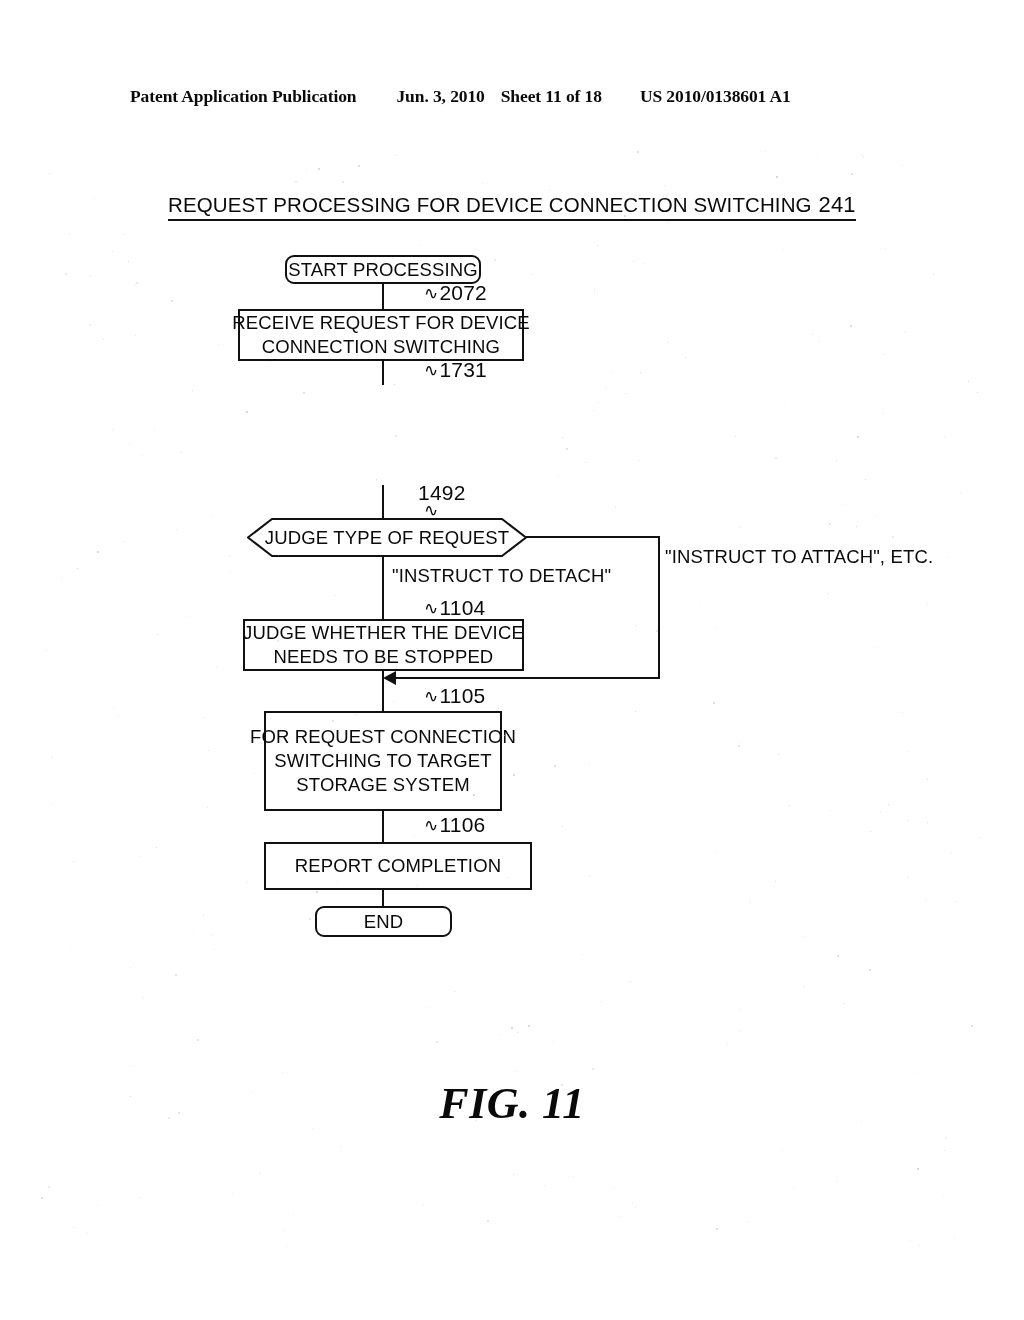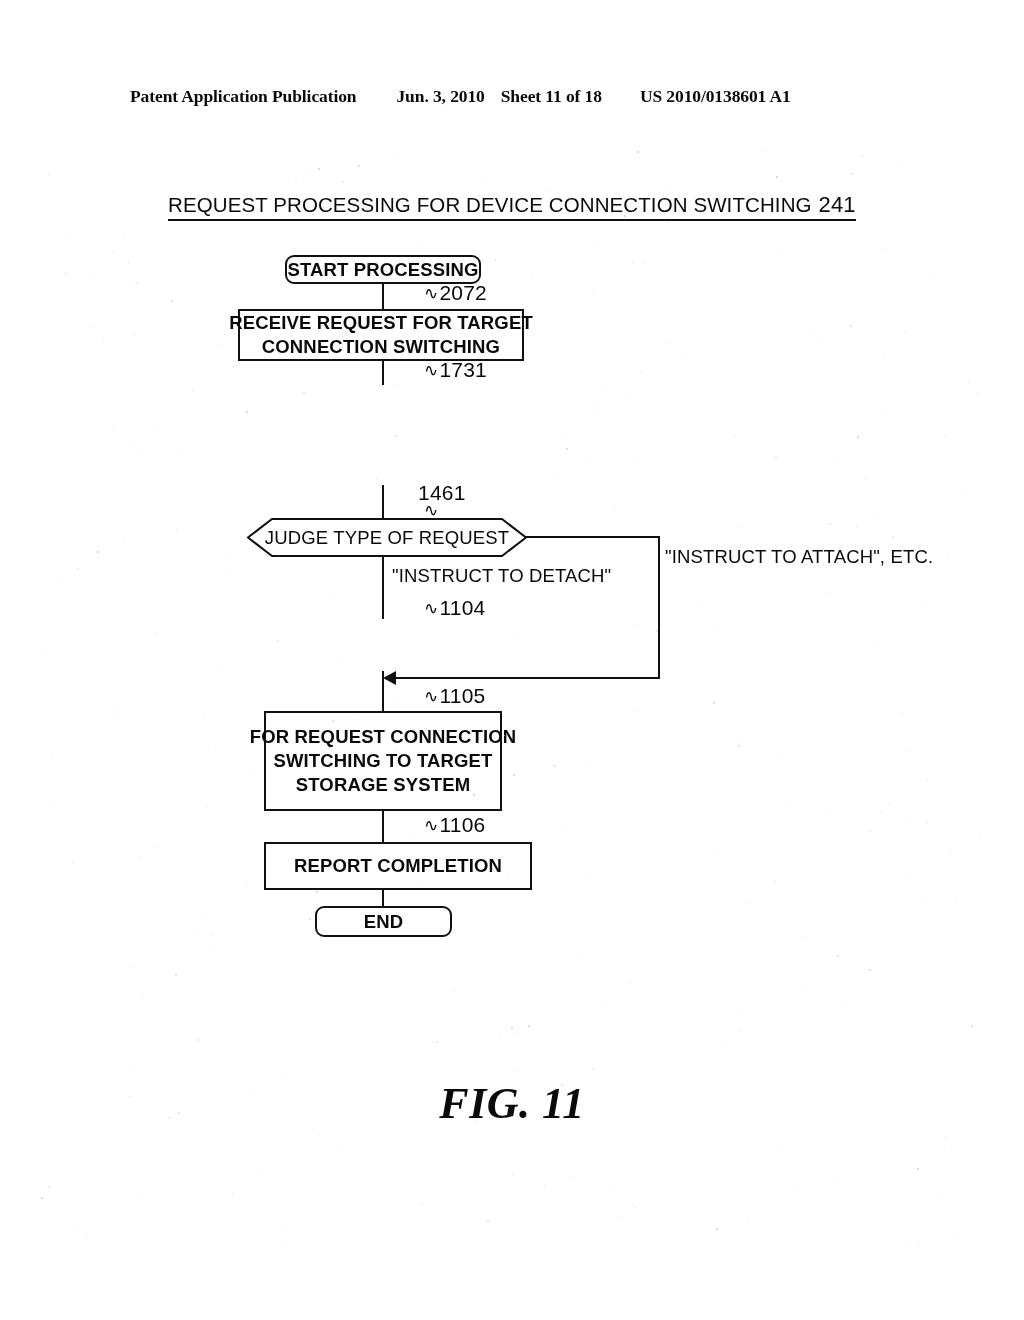--- a/index.html
+++ b/index.html
@@ -77,21 +77,21 @@
     text-align: center;
     font-size: 18.5px;
     line-height: 24px;
     letter-spacing: 0.15px;
     white-space: nowrap;
   }
   .node.terminator {
     border-radius: 9px;
     border-width: 2px;
   }
-  .node .ln { display: block; font-weight: bold; }
+  .node .ln { display: block; }
 
   
   .hexwrap {
     position: absolute;
   }
   .hexwrap svg { display: block; }
   .hexwrap .hexlabel {
     position: absolute;
     top: 0; left: 0;
     width: 100%; height: 100%;
@@ -203,36 +203,36 @@
   </div>
 
   <div class="conn v" style="left:382px; top:284px; height:25px;"></div>
 
   <div class="steplabel" style="left:424px; top:281px;">
     <span class="tilde">∿</span>
     <span>2072</span>
   </div>
 
   <div class="node" style="left:238px; top:309px; width:286px; height:52px;">
-    <span class="ln">RECEIVE REQUEST FOR TARGET</span>
+    <span class="ln">RECEIVE REQUEST FOR DEVICE</span>
     <span class="ln">CONNECTION SWITCHING</span>
   </div>
 
   <div class="conn v" style="left:382px; top:361px; height:24px;"></div>
 
   <div class="steplabel" style="left:424px; top:358px;">
     <span class="tilde">∿</span>
     <span>1731</span>
   </div>
 
 
   <div class="conn v" style="left:382px; top:485px; height:34px;"></div>
 
   <div class="steplabel below-tilde" style="left:418px; top:481px;">
-    <span>1461</span>
+    <span>1492</span>
     <span class="tilde">∿</span>
   </div>
 
   <div class="hexwrap" style="left:247px; top:518px; width:280px; height:39px;">
     <svg width="280" height="39" viewBox="0 0 280 39">
       <polygon points="25,1 255,1 279,19.5 255,38 25,38 1,19.5" fill="#ffffff" stroke="#111111" stroke-width="2"></polygon>
     </svg>
     <div class="hexlabel">JUDGE TYPE OF REQUEST</div>
   </div>
 
@@ -240,20 +240,24 @@
     <span class="ln">"INSTRUCT TO DETACH"</span>
   </div>
 
   <div class="conn v" style="left:382px; top:557px; height:62px;"></div>
 
   <div class="steplabel" style="left:424px; top:596px;">
     <span class="tilde">∿</span>
     <span>1104</span>
   </div>
 
+  <div class="node" style="left:243px; top:619px; width:281px; height:52px;">
+    <span class="ln">JUDGE WHETHER THE DEVICE</span>
+    <span class="ln">NEEDS TO BE STOPPED</span>
+  </div>
 
   <div class="conn h" style="left:525px; top:536px; width:135px;"></div>
   <div class="conn v" style="left:658px; top:536px; height:142px;"></div>
   <div class="conn h" style="left:396px; top:677px; width:264px;"></div>
   <div class="arrowhead" style="left:383px; top:671px;"></div>
 
   <div class="branch-label" style="left:665px; top:544px; width:180px;">
     <span class="ln">"INSTRUCT</span>
     <span class="ln">TO ATTACH", ETC.</span>
   </div>

